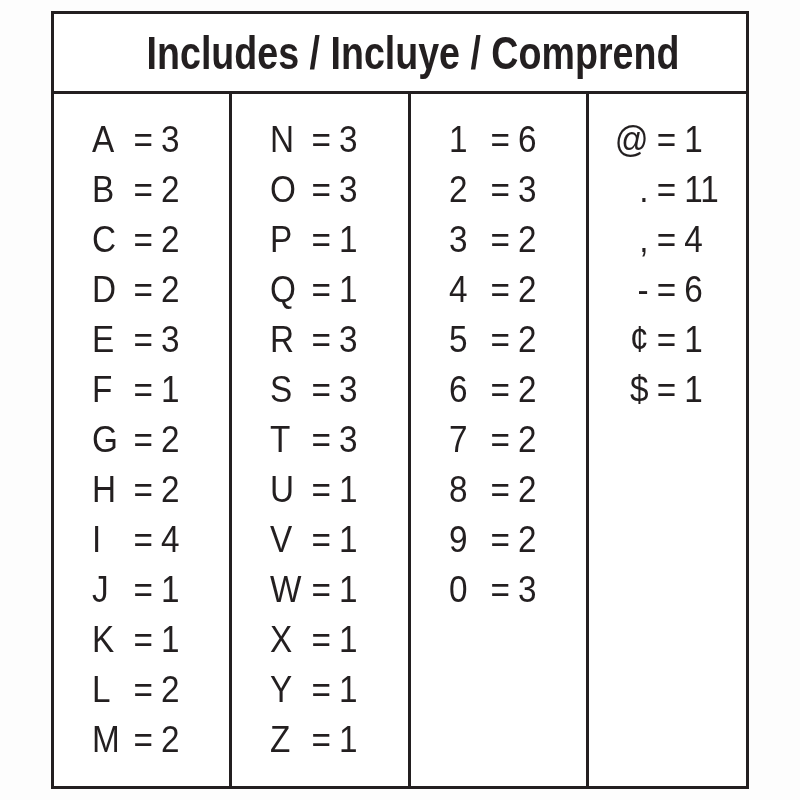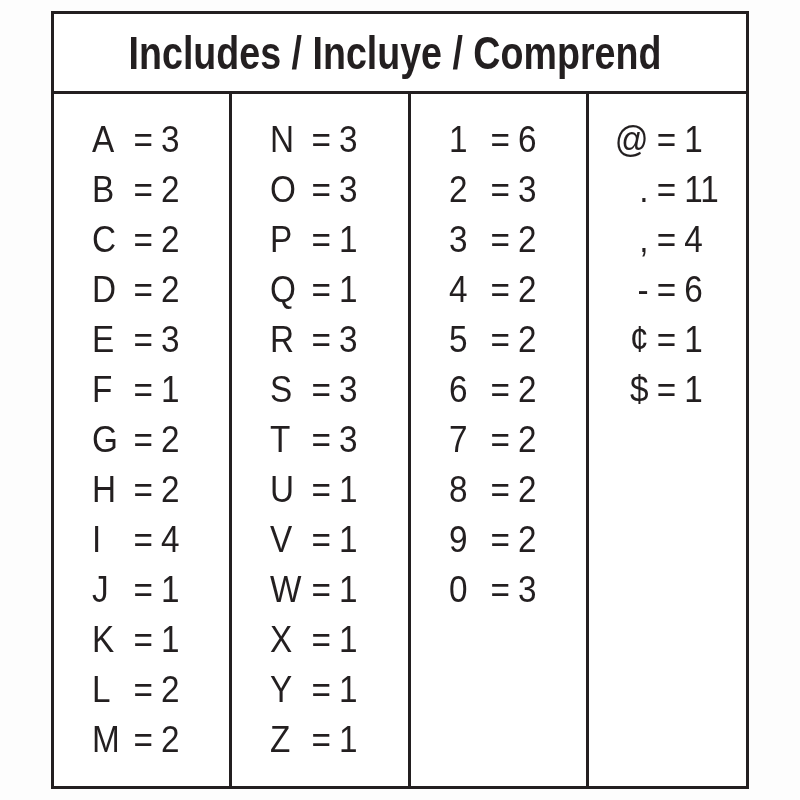--- a/index.html
+++ b/index.html
@@ -25,21 +25,21 @@
     height: 778px;
     box-sizing: border-box;
     border: 3px solid #231f20;
     background: #ffffff;
   }
   .table-header {
     height: 77px;
     border-bottom: 3px solid #231f20;
     display: flex;
     align-items: center;
-    justify-content: flex-start;
+    justify-content: flex-end;
     overflow: hidden;
     padding-left: 8px;
   }
   .table-title {
     font-weight: bold;
     font-size: 47px;
     color: #231f20;
     white-space: nowrap;
     transform: scaleX(0.80);
     transform-origin: center center;

